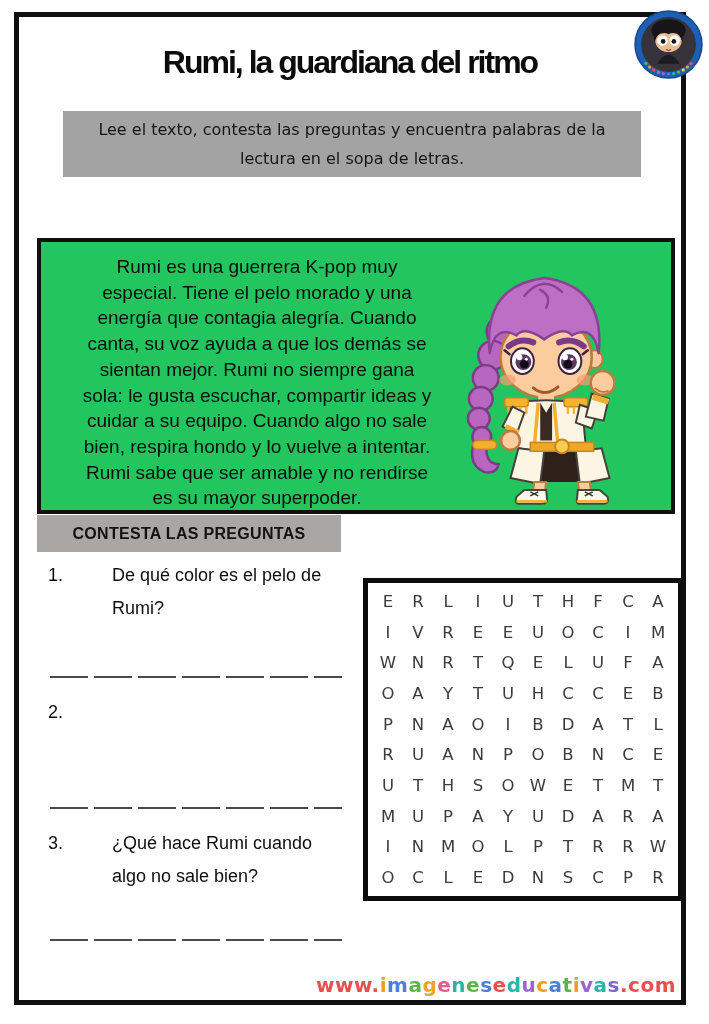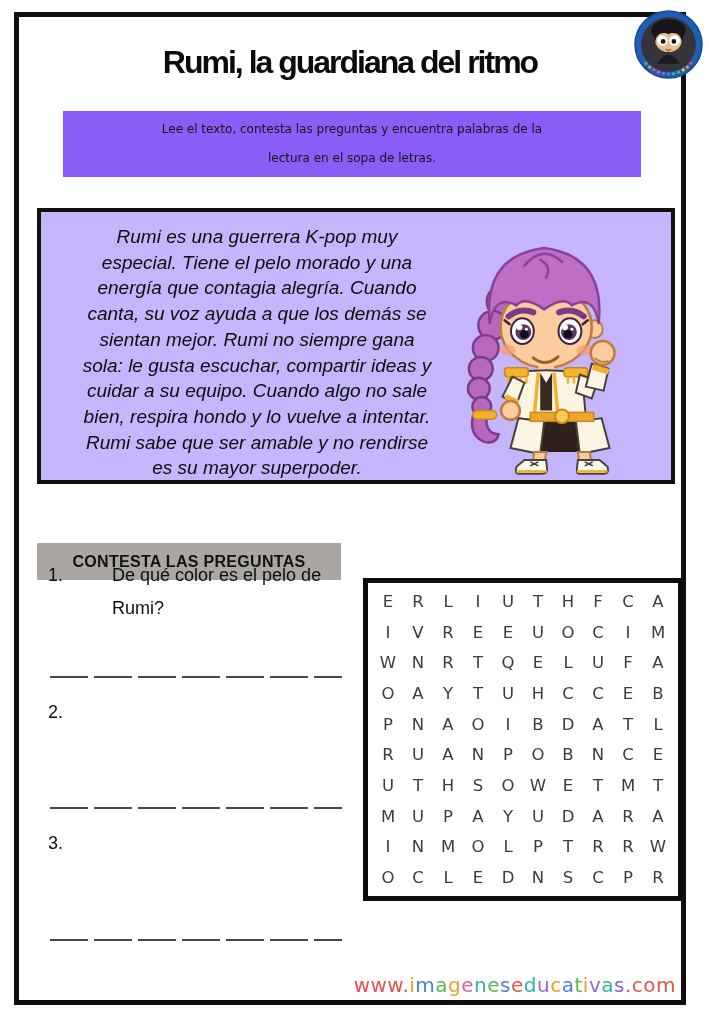--- a/index.html
+++ b/index.html
@@ -12,57 +12,57 @@
     border:5px solid #0f0f0f;box-sizing:border-box;background:#fff;
   }
   .logo{position:absolute;left:633px;top:9px;width:71px;height:71px;}
   .page-title{
     position:absolute;top:44px;left:40px;width:620px;text-align:center;
     font-size:32px;font-weight:bold;letter-spacing:-2px;color:#0b0b0b;
     font-family:"Liberation Sans",sans-serif;
   }
   .instruction-box{
     position:absolute;left:63px;top:111px;width:578px;height:66px;
-    background:#8b5cf6;display:flex;align-items:center;justify-content:center;
-    text-align:center;font-size:12px;line-height:29px;white-space:pre-line;
+    background:#a3a3a3;display:flex;align-items:center;justify-content:center;
+    text-align:center;font-size:16px;line-height:29px;white-space:pre-line;
     font-family:"DejaVu Sans",sans-serif;color:#151515;
   }
   .reading-box{
-    position:absolute;left:37px;top:208px;width:638px;height:276px;
-    border:4px solid #101010;box-sizing:border-box;background:#c4b5fd;font-style:italic;
+    position:absolute;left:37px;top:238px;width:638px;height:276px;
+    border:4px solid #101010;box-sizing:border-box;background:#22c55e;
   }
   .reading-text{
     position:absolute;left:4px;top:12px;width:424px;text-align:center;
     font-size:19px;line-height:25.7px;white-space:pre-line;color:#0d0d0d;
   }
   .character{position:absolute;right:4px;top:8px;width:208px;height:258px;}
   .contesta-box{
     position:absolute;left:37px;top:515px;width:304px;height:37px;
     background:#a9a6a3;display:flex;align-items:center;justify-content:center;
-    font-weight:bold;font-size:16px;letter-spacing:.3px;color:#121212;margin-top:28px;
+    font-weight:bold;font-size:16px;letter-spacing:.3px;color:#121212;
   }
   .question{position:absolute;left:48px;width:300px;font-size:18px;line-height:33px;display:flex;}
   .q-num{width:34px;flex:none;}
   .q-text{width:235px;margin-left:30px;}
   .answer-line{
     position:absolute;left:50px;width:292px;height:2px;
     background:repeating-linear-gradient(90deg,#4a4a4a 0 38px,transparent 38px 44px);
   }
   .wordsearch{
     position:absolute;left:363px;top:578px;width:320px;height:323px;
     border:5px solid #0c0c0c;box-sizing:border-box;background:#fff;
     display:grid;grid-template-columns:repeat(10,1fr);grid-auto-rows:1fr;
     padding:3px 5px;
   }
   .ws-letter{
     display:flex;align-items:center;justify-content:center;
     font-size:16.5px;color:#3c3c3c;font-family:"DejaVu Sans",sans-serif;
   }
   .footer-url{
-    position:absolute;top:973px;right:33px;font-size:20px;font-weight:normal;
+    position:absolute;top:973px;right:33px;font-size:20px;font-weight:bold;
     font-family:"DejaVu Sans",sans-serif;letter-spacing:.5px;white-space:nowrap;
   }
 </style>
 </head>
 <body>
 
 <div class="page-frame"></div>
 
 <div class="logo">
   <svg viewBox="0 0 70 70" width="71" height="71">
@@ -201,20 +201,21 @@
 </div>
 <div class="answer-line" style="top:676px"></div>
 
 <div class="question" style="top:696px">
   <span class="q-num">2.</span>
 </div>
 <div class="answer-line" style="top:807px"></div>
 
 <div class="question" style="top:827px">
   <span class="q-num">3.</span>
+  <span class="q-text">¿Qué hace Rumi cuando algo no sale bien?</span>
 </div>
 <div class="answer-line" style="top:939px"></div>
 
 <div class="wordsearch" id="ws-grid">
     <span class="ws-letter">E</span>
     <span class="ws-letter">R</span>
     <span class="ws-letter">L</span>
     <span class="ws-letter">I</span>
     <span class="ws-letter">U</span>
     <span class="ws-letter">T</span>

